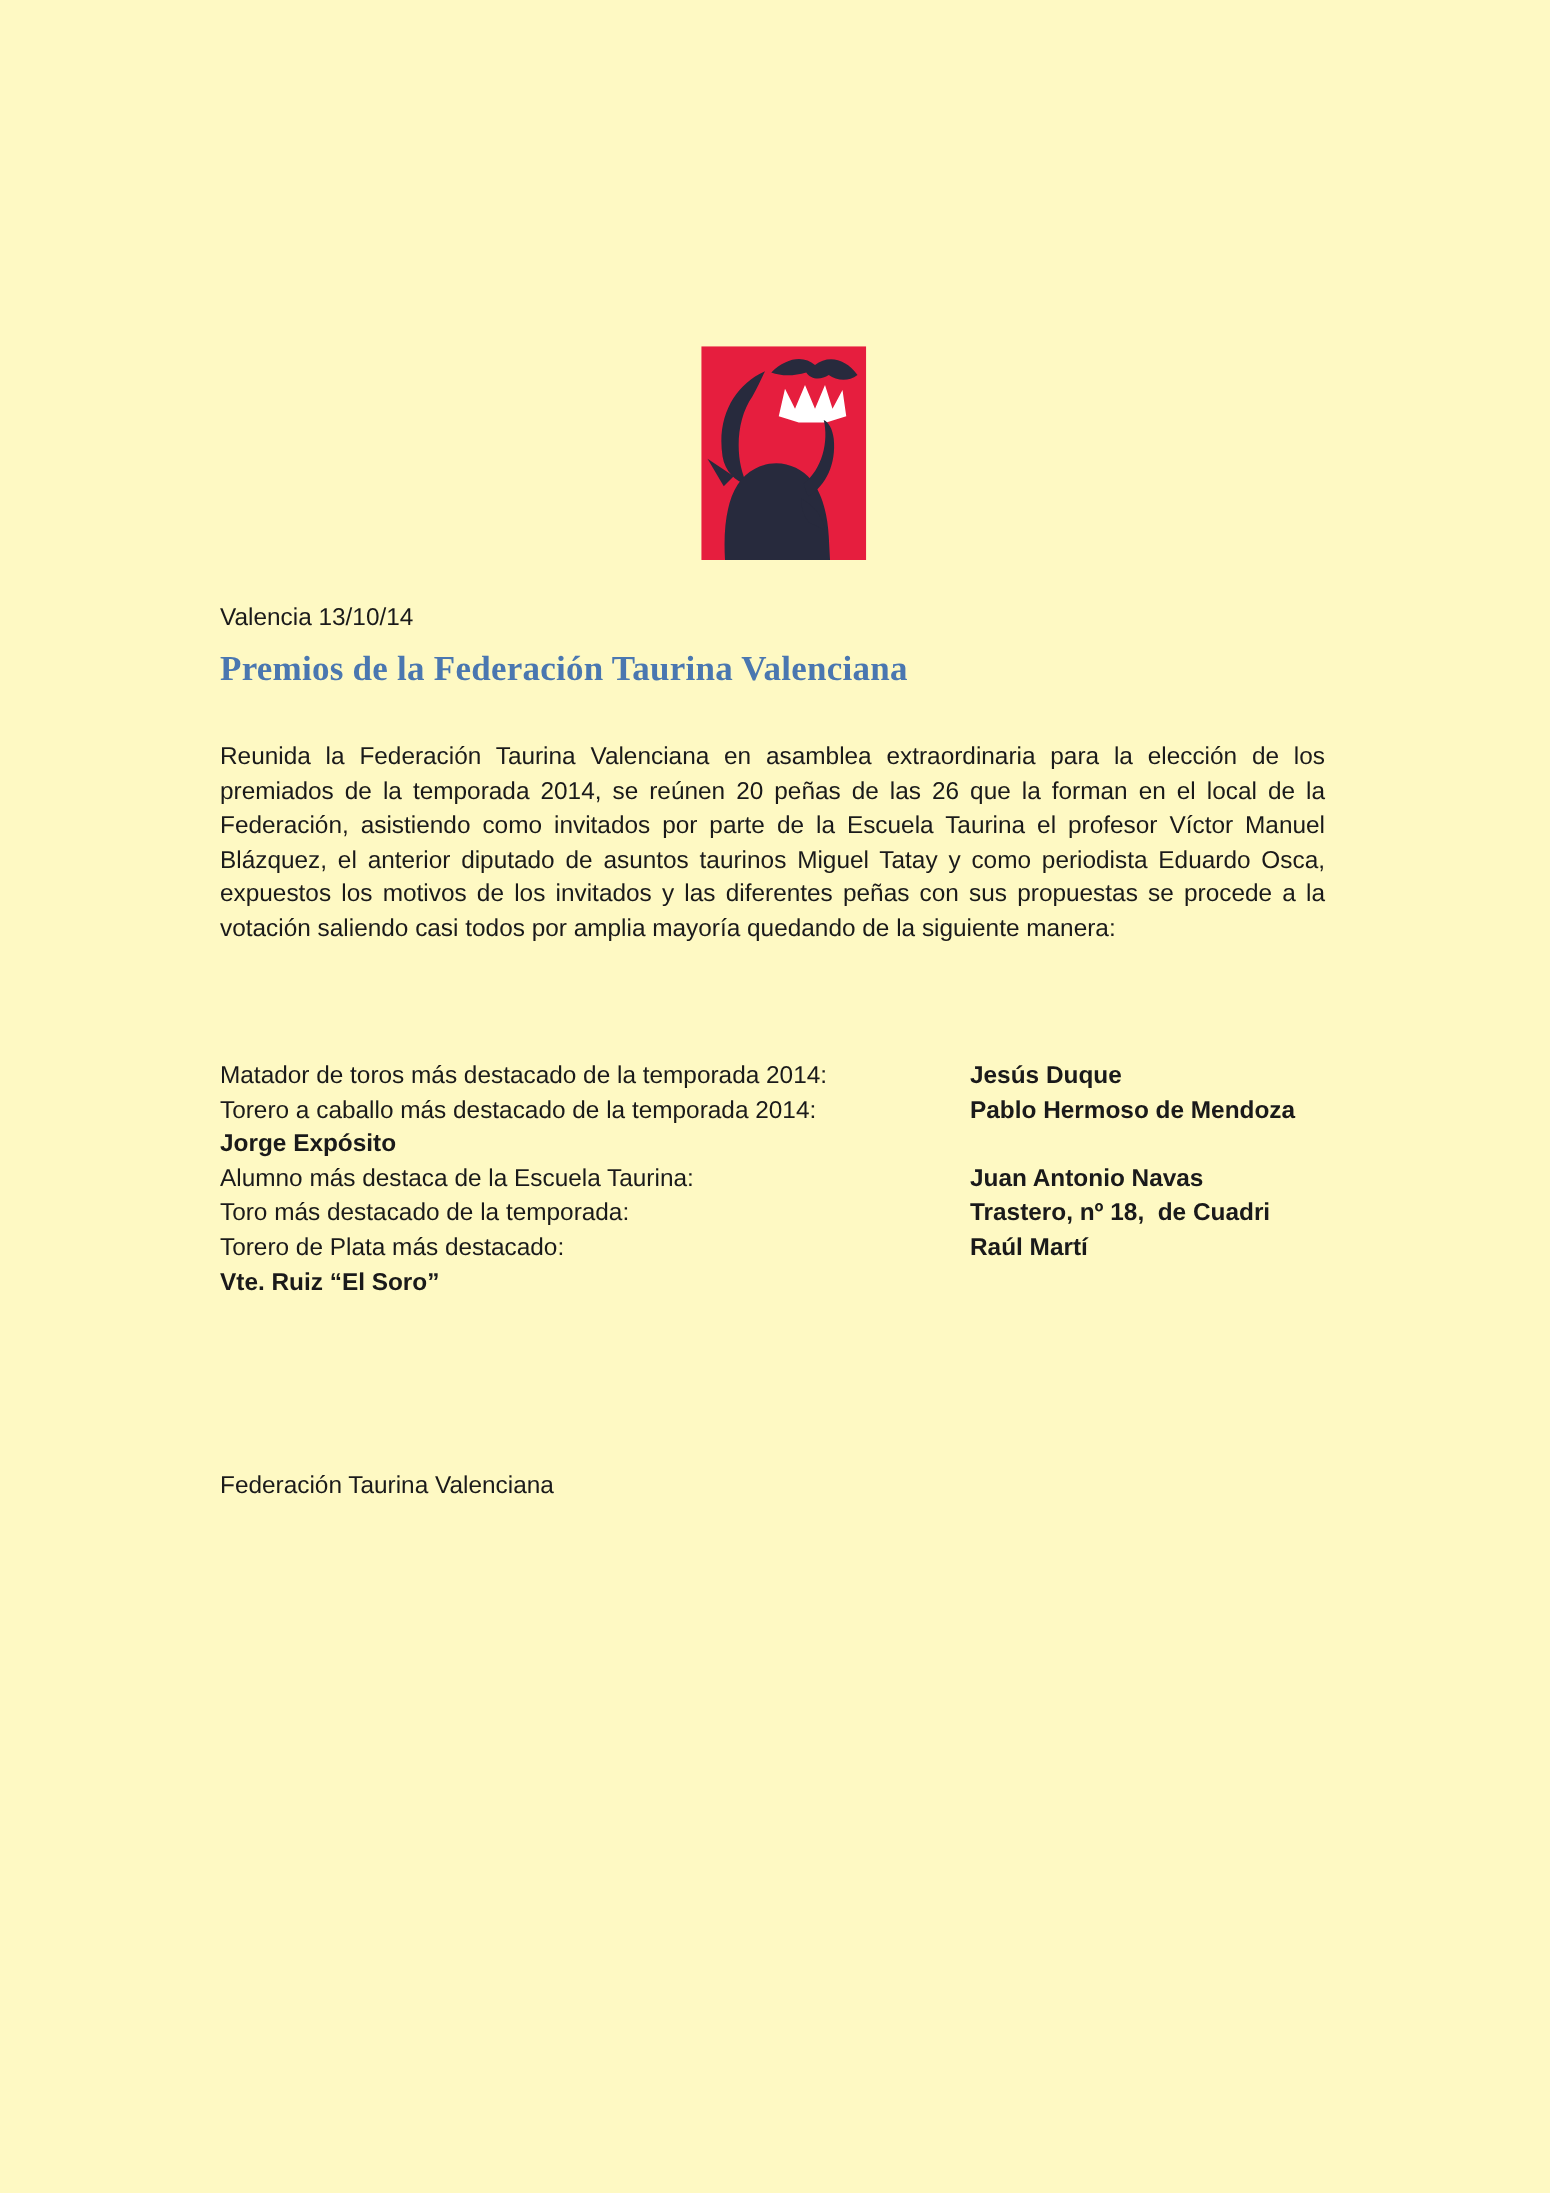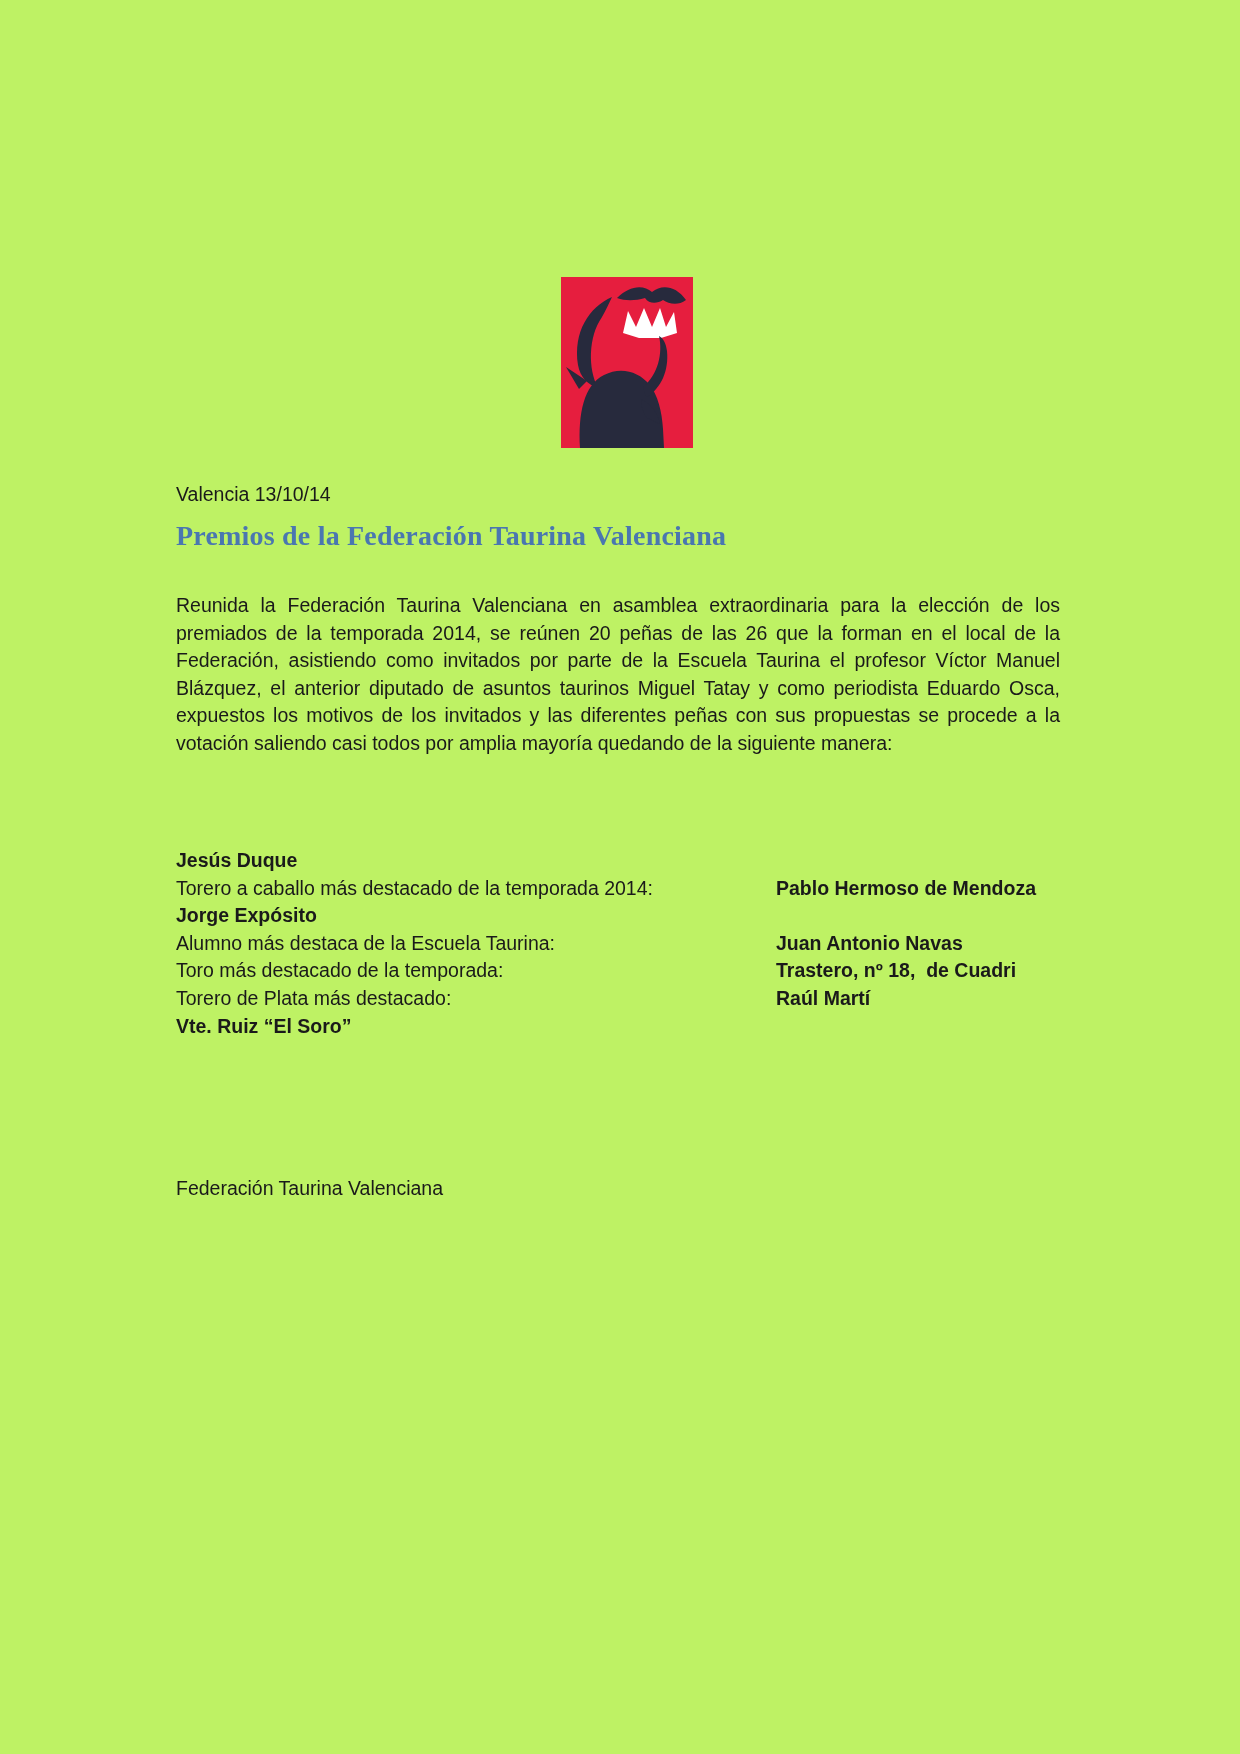--- a/index.html
+++ b/index.html
@@ -1,20 +1,20 @@
 <!DOCTYPE html>
 <html><head>
 <meta charset="utf-8">
 <style>
   html, body { margin: 0; padding: 0; background: #ffffff; }
   .page {
     position: relative;
     width: 1240px;
     height: 1754px;
-    background: #bef264;
+    background: #fef9c3;
     font-family: "Liberation Sans", sans-serif;
     color: #1a1a1a;
     overflow: hidden;
   }
   .logo {
     position: absolute;
     left: 561px;
     top: 277px;
     width: 132px;
     height: 171px;
@@ -95,20 +95,21 @@
   </svg>
 
   <div class="date-line">Valencia 13/10/14</div>
 
   <h1 class="doc-heading">Premios de la Federación Taurina Valenciana</h1>
 
   <p class="intro-paragraph">Reunida la Federación Taurina Valenciana en asamblea extraordinaria para la elección de los premiados de la temporada 2014, se reúnen 20 peñas de las 26 que la forman en el local de la Federación, asistiendo como invitados por parte de la Escuela Taurina el profesor Víctor Manuel Blázquez, el anterior diputado de asuntos taurinos Miguel Tatay y como periodista Eduardo Osca, expuestos los motivos de los invitados y las diferentes peñas con sus propuestas se procede a la votación saliendo casi todos por amplia mayoría quedando de la siguiente manera:</p>
 
   <div class="awards-list">
     <div class="award-row">
+      <span class="award-label">Matador de toros más destacado de la temporada 2014:</span>
       <span class="award-winner">Jesús Duque</span>
     </div>
     <div class="award-row">
       <span class="award-label">Torero a caballo más destacado de la temporada 2014:</span>
       <span class="award-winner">Pablo Hermoso de Mendoza</span>
     </div>
     <div class="award-row">
       <span class="award-winner">Jorge Expósito</span>
     </div>
     <div class="award-row">

